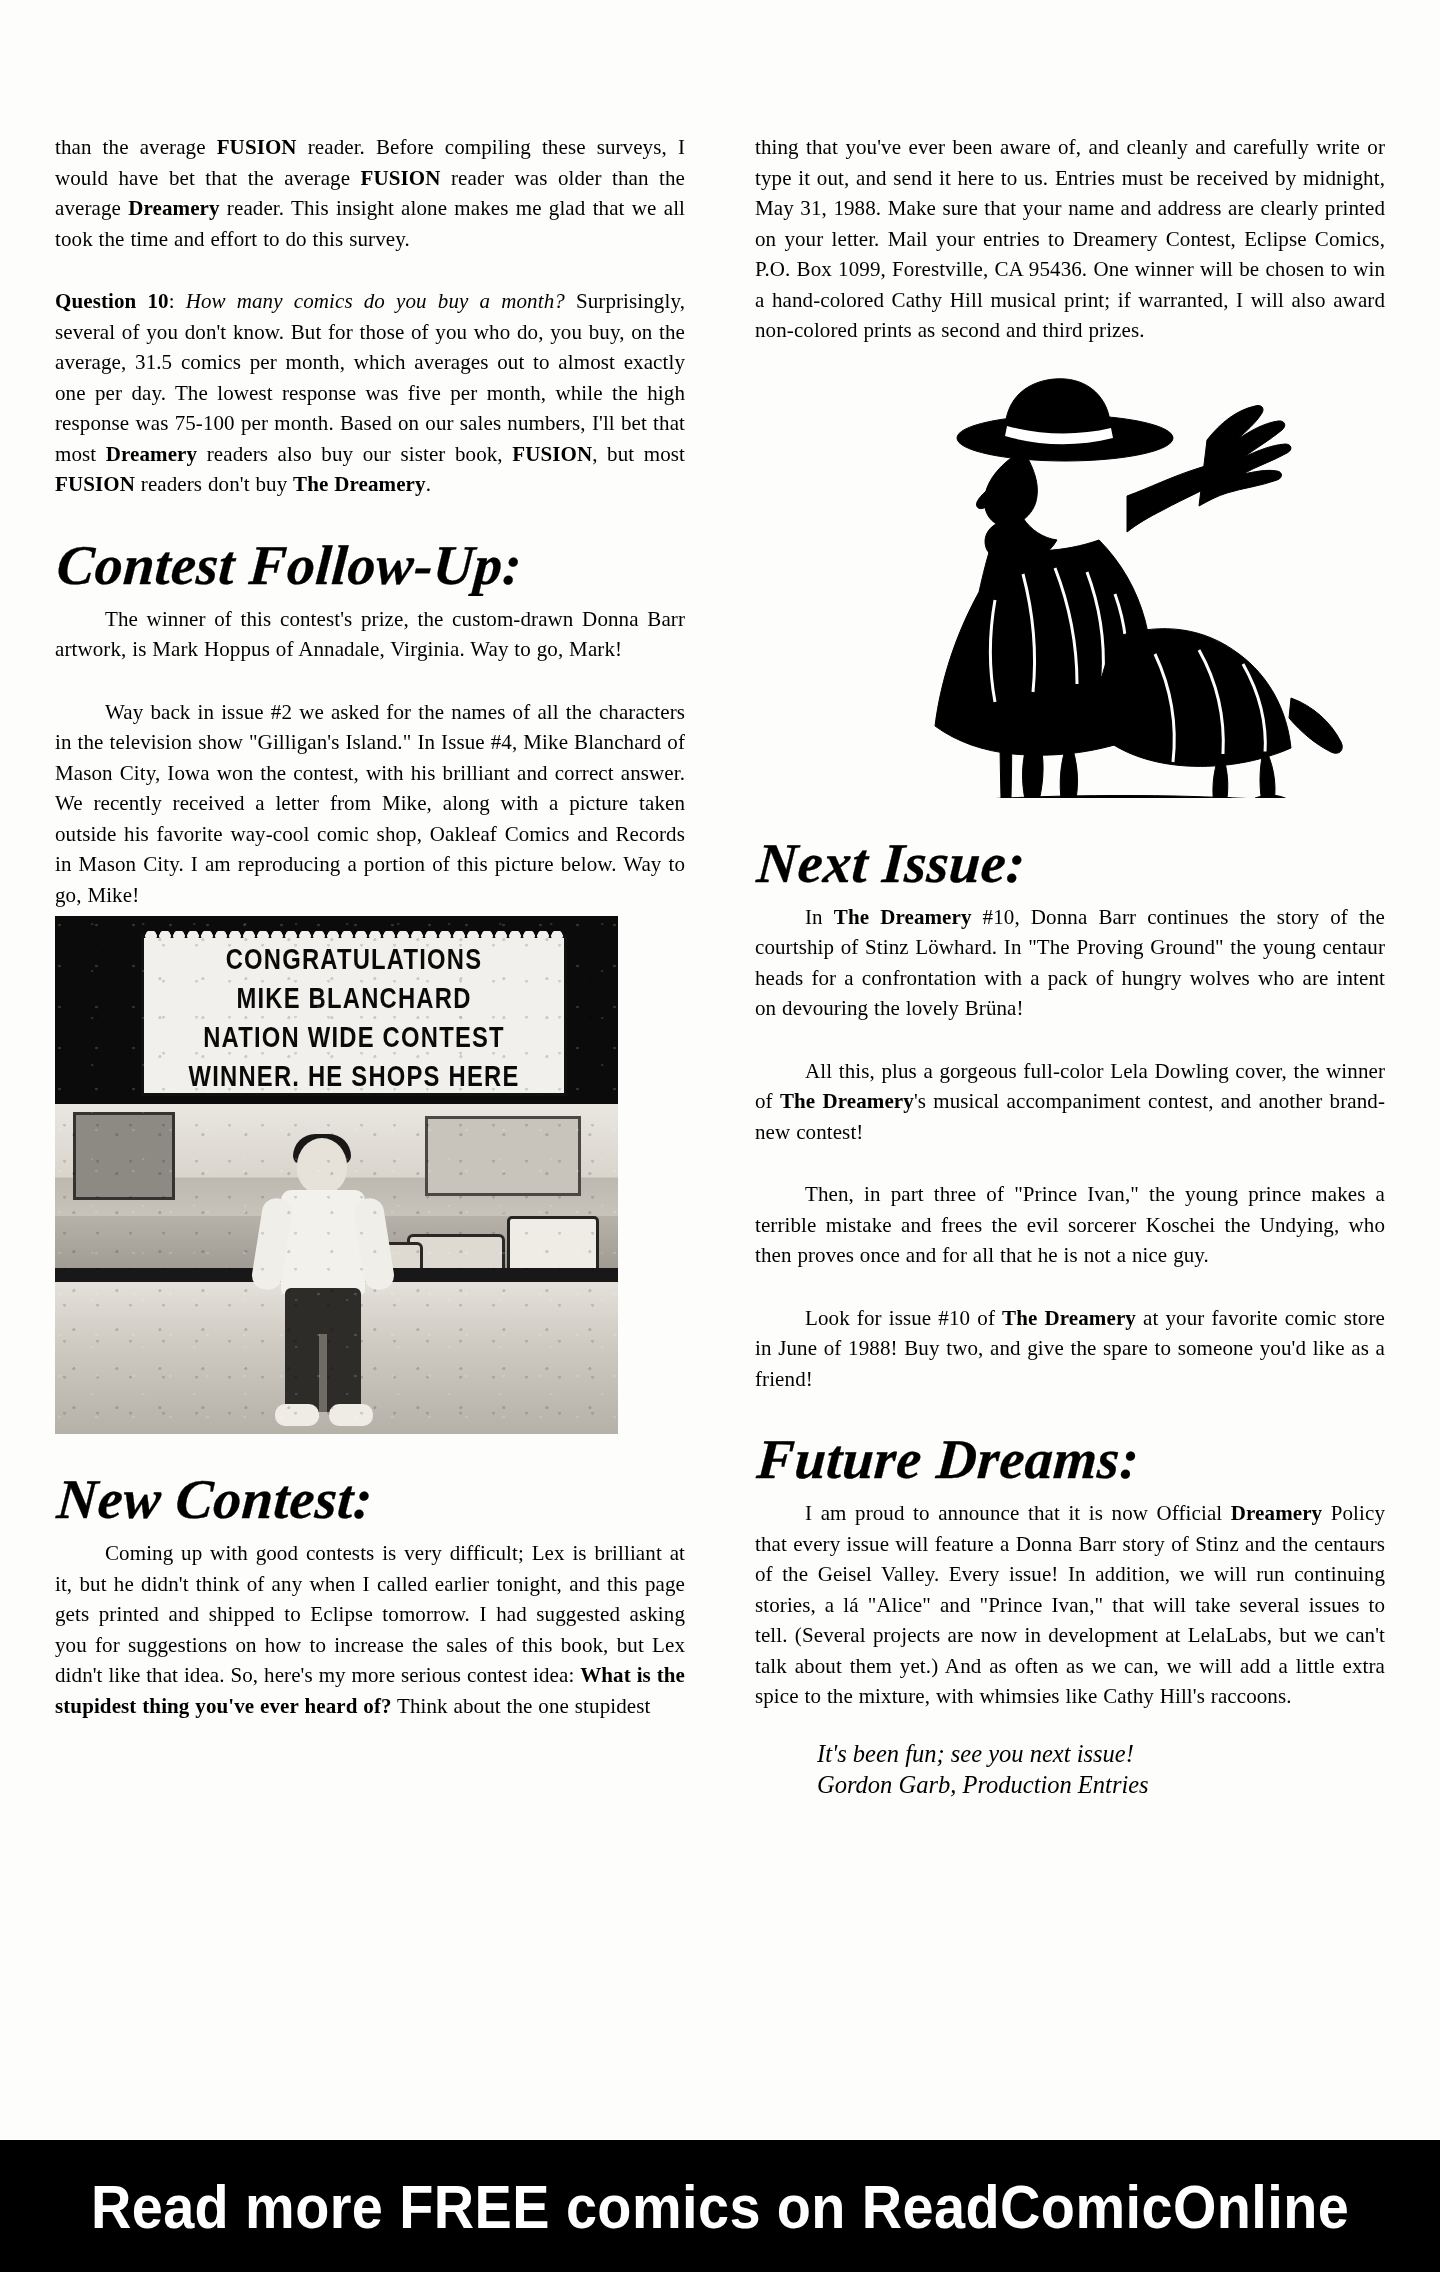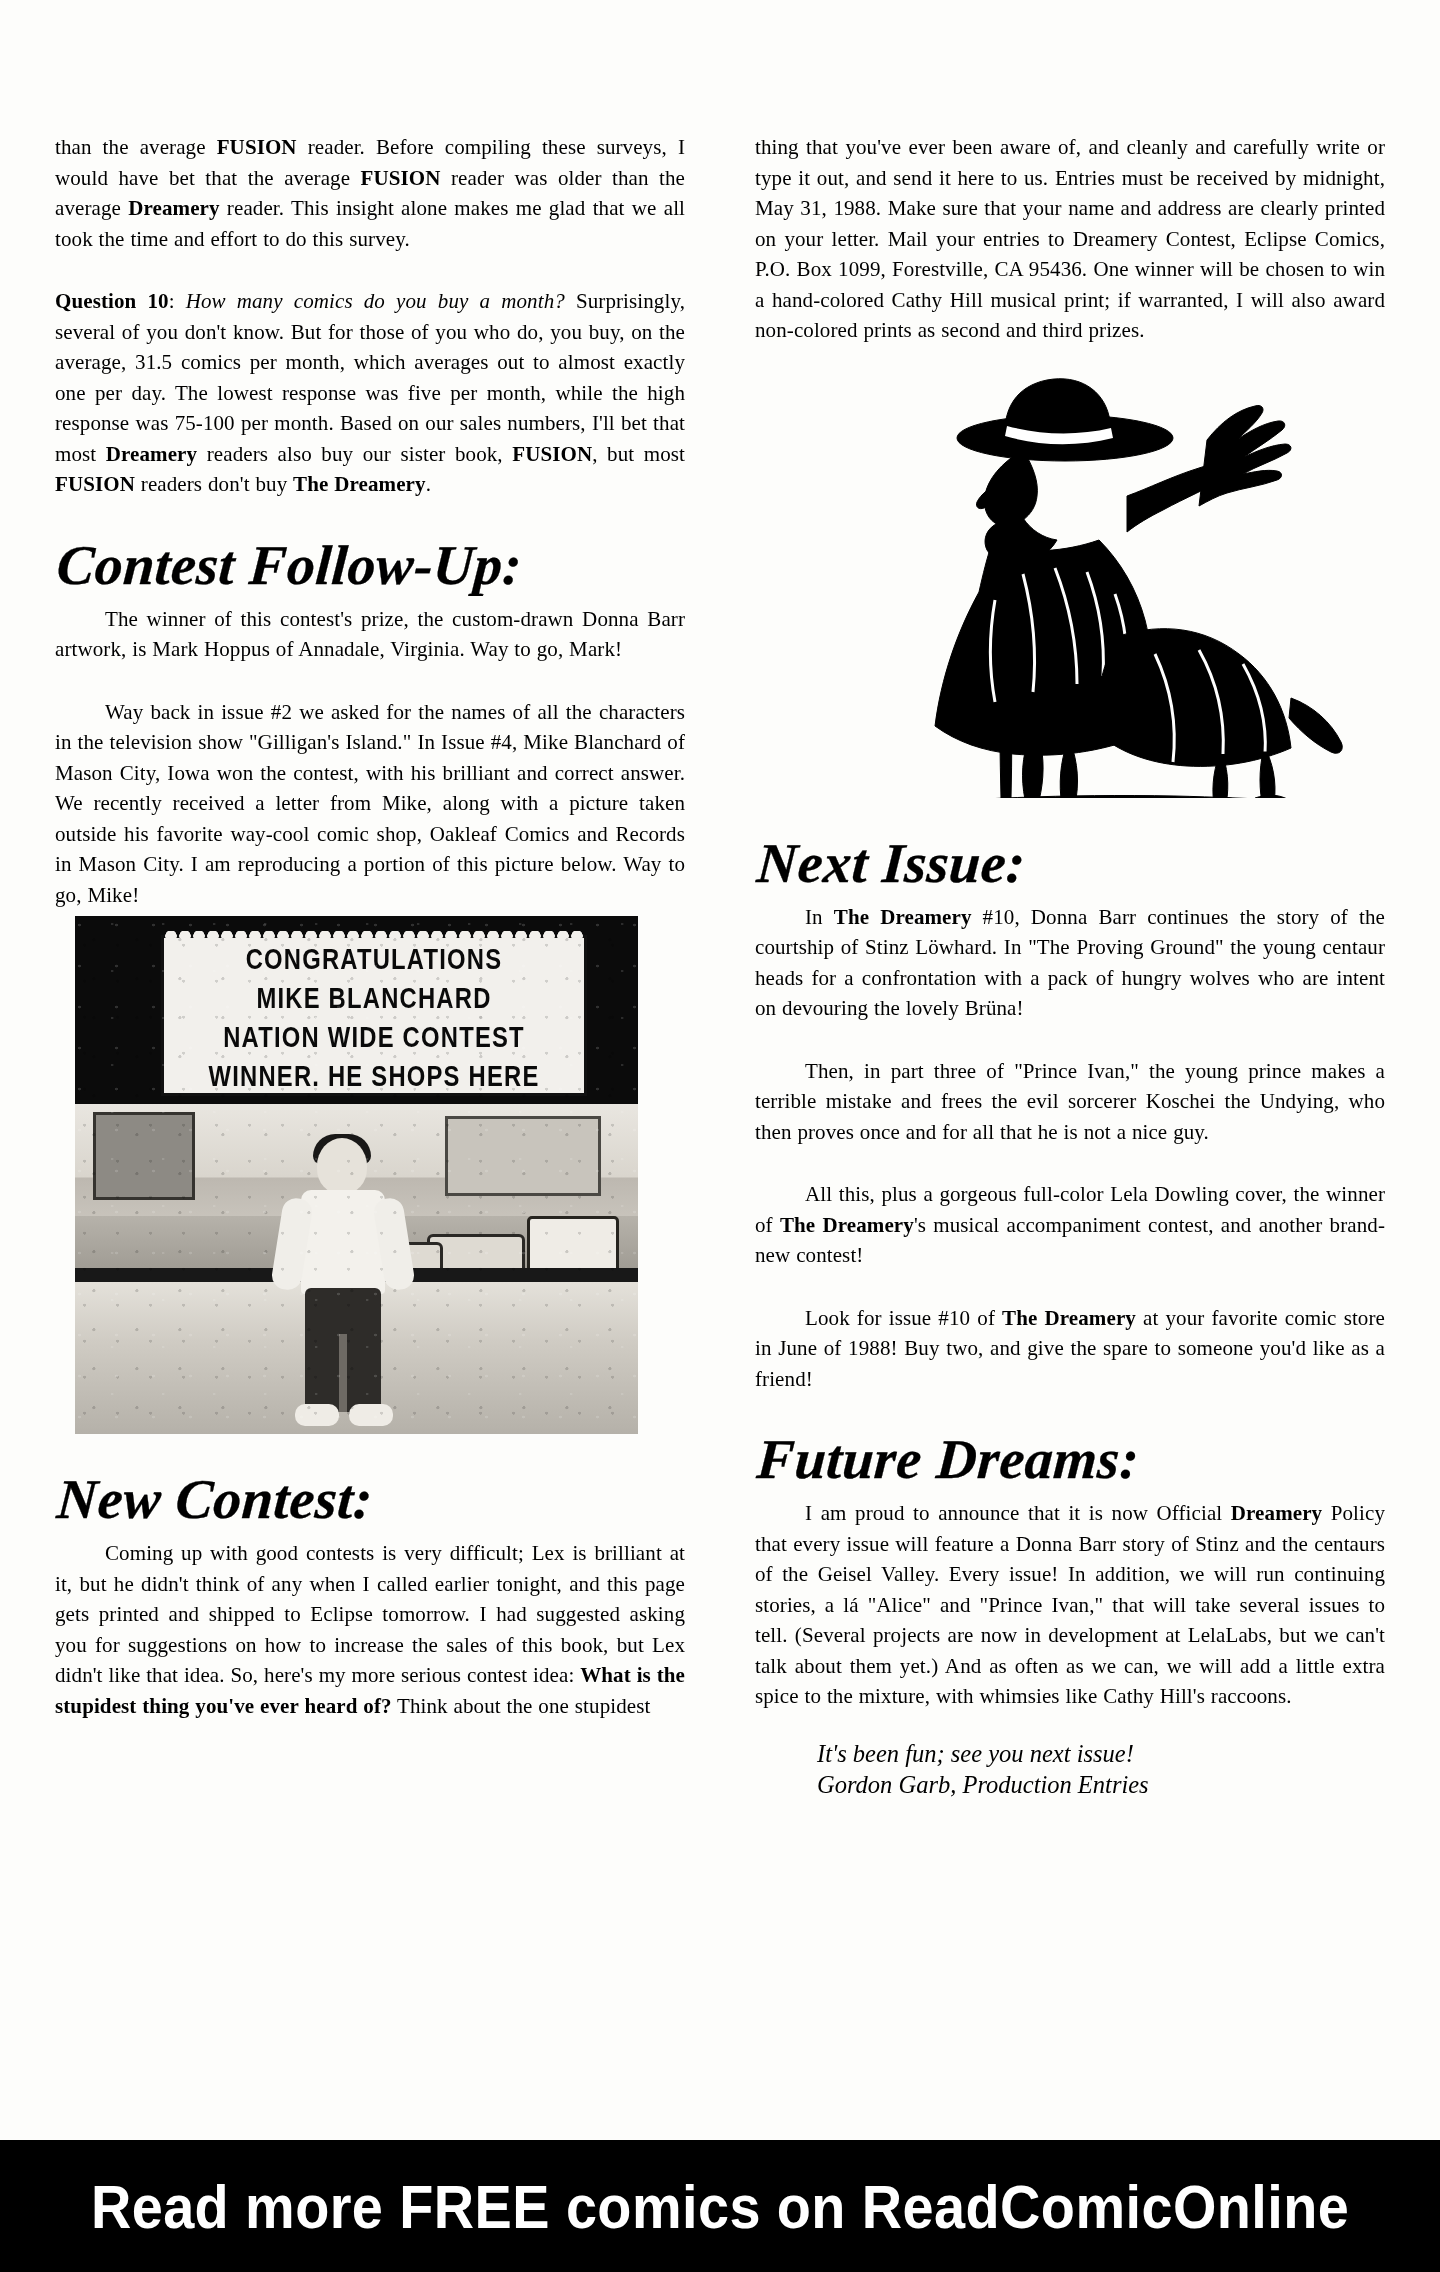--- a/index.html
+++ b/index.html
@@ -61,21 +61,20 @@
   .h-spacer-top{height:34px;}
   .h-spacer-bot{height:8px;}
 
   
   .photo{
     position:relative;
     width:563px;height:518px;
     background:#141414;
     overflow:hidden;
     margin-top:6px;
-    margin-left:20px;
   }
   .ph-sky{
     position:absolute;left:0;top:0;width:563px;height:188px;
     background:#0b0b0b;
   }
   .marquee{
     position:absolute;left:89px;top:22px;
     width:420px;height:155px;
     background:#f2f0ec;
     box-shadow:0 0 0 3px #111;
@@ -305,22 +304,22 @@
             <path d="M120 440 c90-10 190-14 300-12 c80 2 150 6 200 12 l0 6 c-60-4-130-8-202-9 c-108-2-208 2-298 9 z"></path>
           </g>
         </svg>
       </div>
 
       <div class="h-spacer-top"></div>
       <h2 class="script">Next Issue:</h2>
       <div class="h-spacer-bot"></div>
 
       <p class="body indent">In <b>The Dreamery</b> #10, Donna Barr continues the story of the courtship of Stinz Löwhard.  In "The Proving Ground" the young centaur heads for a confrontation with a pack of hungry wolves who are intent on devouring the lovely Brüna!</p>
+      <p class="body indent tight">All this, plus a gorgeous full-color Lela Dowling cover,  the winner of <b>The Dreamery</b>'s musical accompaniment contest, and another brand-new contest!</p>
       <p class="body indent tight">Then, in part three of "Prince Ivan," the young prince makes a terrible mistake and frees the evil sorcerer Koschei the Undying, who then proves once and for all that he is not a nice guy.</p>
-      <p class="body indent tight">All this, plus a gorgeous full-color Lela Dowling cover,  the winner of <b>The Dreamery</b>'s musical accompaniment contest, and another brand-new contest!</p>
       <p class="body indent tight">Look for issue #10 of <b>The Dreamery</b> at your favorite comic store in June of 1988!  Buy two, and give the spare to someone you'd like as a friend!</p>
 
       <div class="h-spacer-top"></div>
       <h2 class="script">Future Dreams:</h2>
       <div class="h-spacer-bot"></div>
 
       <p class="body indent">I am proud to announce that it is now Official <b>Dreamery</b> Policy that every issue will feature a Donna Barr story of Stinz and the centaurs of the Geisel Valley.  Every issue!  In addition, we will run continuing stories, a lá "Alice" and "Prince Ivan," that will take several issues to tell.  (Several projects are now in development at LelaLabs, but we can't talk about them yet.)  And as often as we can, we will add a little extra spice to the mixture, with whimsies like Cathy Hill's raccoons.</p>
 
       <div class="sig">
         <div>It's been fun; see you next issue!</div>

